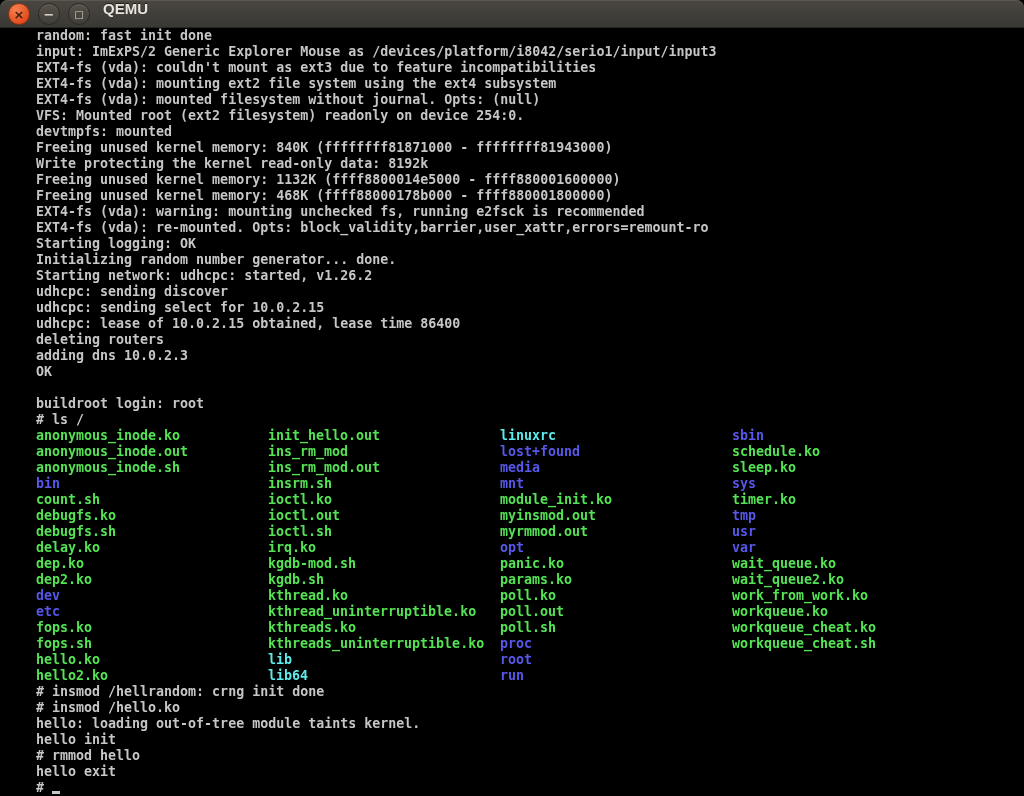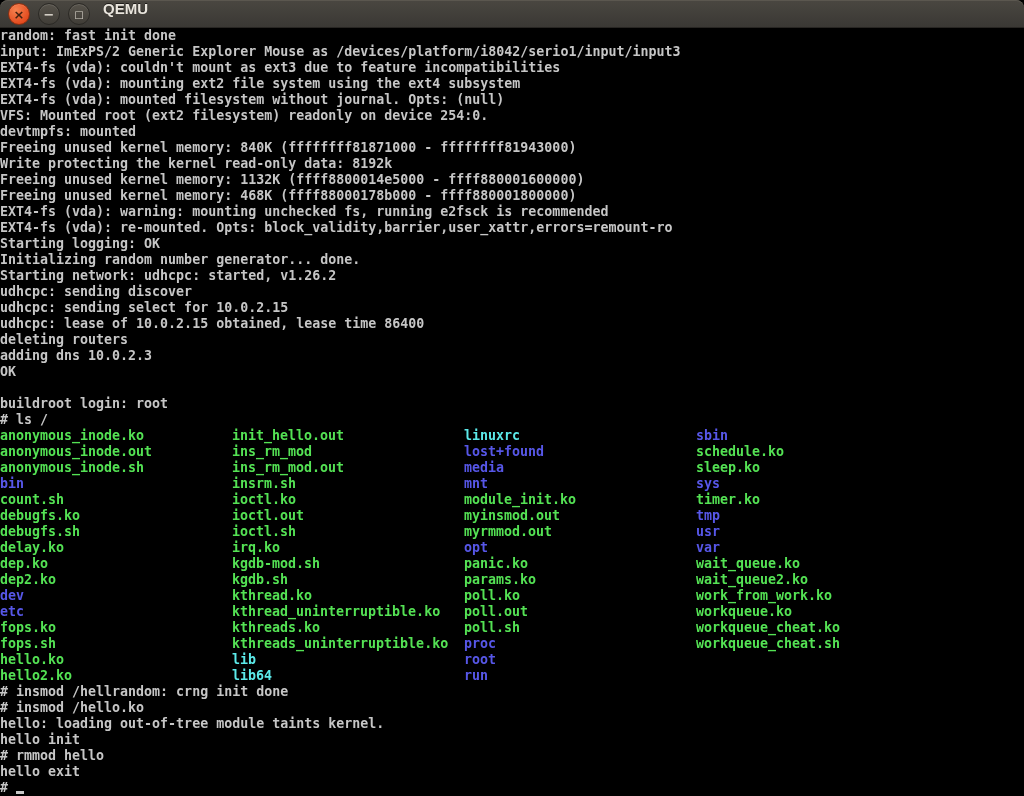--- a/index.html
+++ b/index.html
@@ -35,21 +35,21 @@
     color:#e9e5dd; font:bold 15px "Liberation Sans", sans-serif;
     text-shadow:0 -1px 0 #1f1d1a;
   }
 
   
   .terminal {
     width:1024px; height:768px; background:#000; overflow:hidden;
     font:bold 13.3px "DejaVu Sans Mono", monospace;
     white-space:pre; cursor:text;
   }
-  .tline { height:16px; line-height:16px; }
+  .tline { height:16px; line-height:16px;padding-left:36px; }
   .lscol { display:inline-block; width:232px; }
   .cursor {
     display:inline-block; width:8px; height:3px;
     background:#c6c6c6; vertical-align:-2px;
   }
 </style>
 </head>
 <body>
 
 <div class="window">

